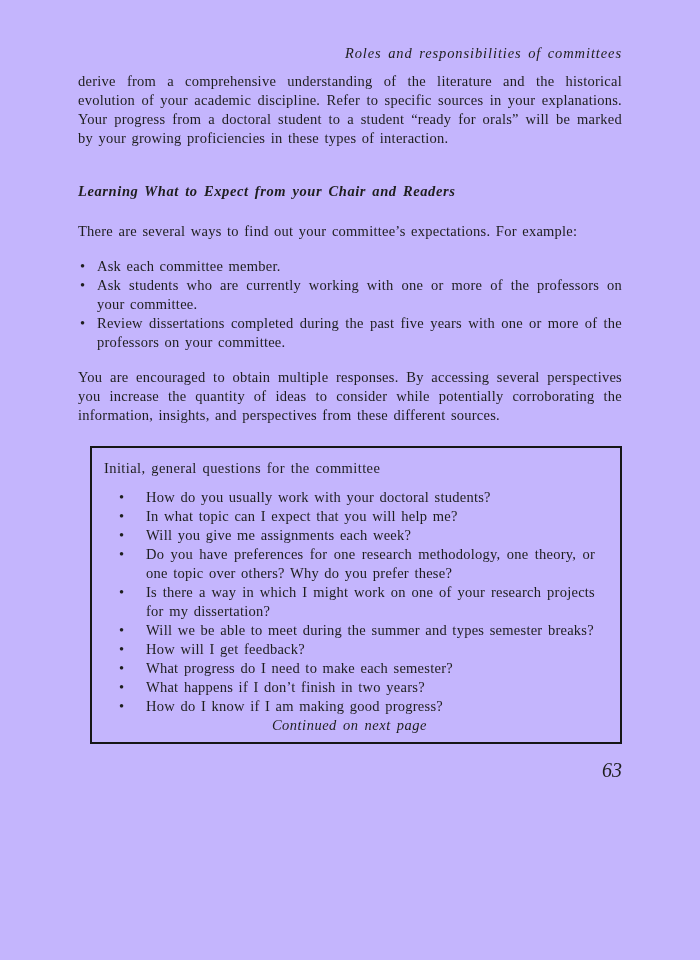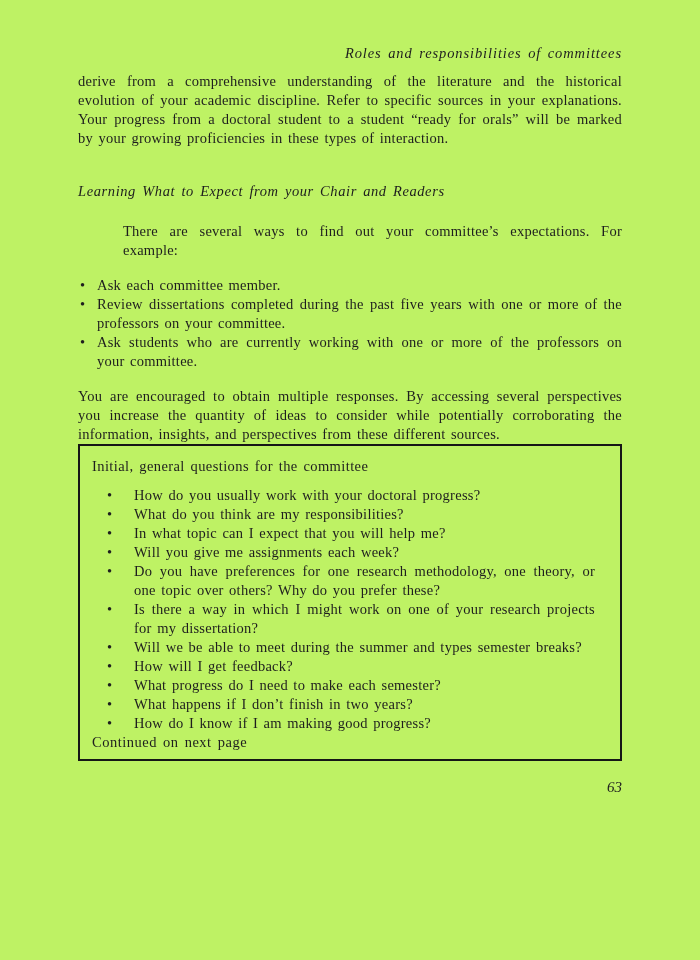--- a/index.html
+++ b/index.html
@@ -5,21 +5,21 @@
   html, body {
     margin: 0;
     padding: 0;
     background: #fbfbfb;
   }
   .page {
     position: relative;
     width: 700px;
     height: 960px;
     margin: 0 auto;
-    background: #bef264;
+    background: #c4b5fd;
     box-sizing: border-box;
     padding: 44px 78px 0 78px;
     font-family: "Liberation Serif", "DejaVu Serif", serif;
     color: #1e1e1e;
     font-size: 14.5px;
     line-height: 19px;
     overflow: hidden;
   }
   .running-header {
     text-align: right;
@@ -31,49 +31,50 @@
   p {
     margin: 0;
     text-align: justify;
     letter-spacing: 0.25px;
     word-spacing: 1.6px;
   }
   .intro-paragraph { margin-bottom: 34px; }
   .section-heading {
     font-size: 14.5px;
     font-style: italic;
-    font-weight: normal;
+    font-weight: bold;
     letter-spacing: 0.6px;
     word-spacing: 2px;
     margin: 0 0 21px 0;
   }
-  .lead-paragraph { margin-bottom: 16px; margin-left: 45px; }
+  .lead-paragraph { margin-bottom: 16px; }
   ul.main-list {
     list-style: none;
     margin: 0 0 16px 0;
     padding: 0;
   }
   ul.main-list > li {
     position: relative;
     padding-left: 19px;
     text-align: justify;
     letter-spacing: 0.25px;
     word-spacing: 1.6px;
   }
   ul.main-list > li::before {
     content: "\2022";
     position: absolute;
     left: 2px;
     top: 0;
   }
-  .closing-paragraph { }
+  .closing-paragraph { margin-bottom: 21px; }
   .question-box {
     border: 2.5px solid #161616;
     padding: 11px 25px 7px 12px;
     box-sizing: border-box;
+    margin-left: 12px;
   }
   .question-box-title {
     margin: 0;
     text-align: left;
     letter-spacing: 0.4px;
     word-spacing: 1.8px;
   }
   ul.question-list {
     list-style: none;
     margin: 10px 0 0 0;
@@ -86,58 +87,58 @@
     letter-spacing: 0.25px;
     word-spacing: 1.6px;
   }
   ul.question-list > li::before {
     content: "\2022";
     position: absolute;
     left: 15px;
     top: 0;
   }
   .box-footer {
-    text-align: left;
+    font-style: italic;
+    text-align: center;
     letter-spacing: 0.5px;
     word-spacing: 2px;
     margin: 0;
   }
   .page-number {
     text-align: right;
     font-style: italic;
-    font-size: 15px;
+    font-size: 20px;
     margin-top: 17px;
   }
 </style>
 </head>
 <body>
 
 <div class="page">
 
   <div class="running-header">Roles and responsibilities of committees</div>
 
   <p class="intro-paragraph">derive from a comprehensive understanding of the literature and the historical evolution of your academic discipline. Refer to specific sources in your explanations. Your progress from a doctoral student to a student “ready for orals” will be marked by your growing proficiencies in these types of interaction.</p>
 
   <h2 class="section-heading">Learning What to Expect from your Chair and Readers</h2>
 
   <p class="lead-paragraph">There are several ways to find out your committee’s expectations. For example:</p>
 
   <ul class="main-list">
     <li>Ask each committee member.</li>
+    <li>Ask students who are currently working with one or more of the professors on your committee.</li>
     <li>Review dissertations completed during the past five years with one or more of the professors on your committee.</li>
-    <li>Ask students who are currently working with one or more of the professors on your committee.</li>
   </ul>
 
   <p class="closing-paragraph">You are encouraged to obtain multiple responses. By accessing several perspectives you increase the quantity of ideas to consider while potentially corroborating the information, insights, and perspectives from these different sources.</p>
 
   <div class="question-box">
     <p class="question-box-title">Initial, general questions for the committee</p>
     <ul class="question-list">
-      <li>How do you usually work with your doctoral progress?</li>
-      <li>What do you think are my responsibilities?</li>
+      <li>How do you usually work with your doctoral students?</li>
       <li>In what topic can I expect that you will help me?</li>
       <li>Will you give me assignments each week?</li>
       <li>Do you have preferences for one research methodology, one theory, or one topic over others? Why do you prefer these?</li>
       <li>Is there a way in which I might work on one of your research projects for my dissertation?</li>
       <li>Will we be able to meet during the summer and types semester breaks?</li>
       <li>How will I get feedback?</li>
       <li>What progress do I need to make each semester?</li>
       <li>What happens if I don’t finish in two years?</li>
       <li>How do I know if I am making good progress?</li>
     </ul>

